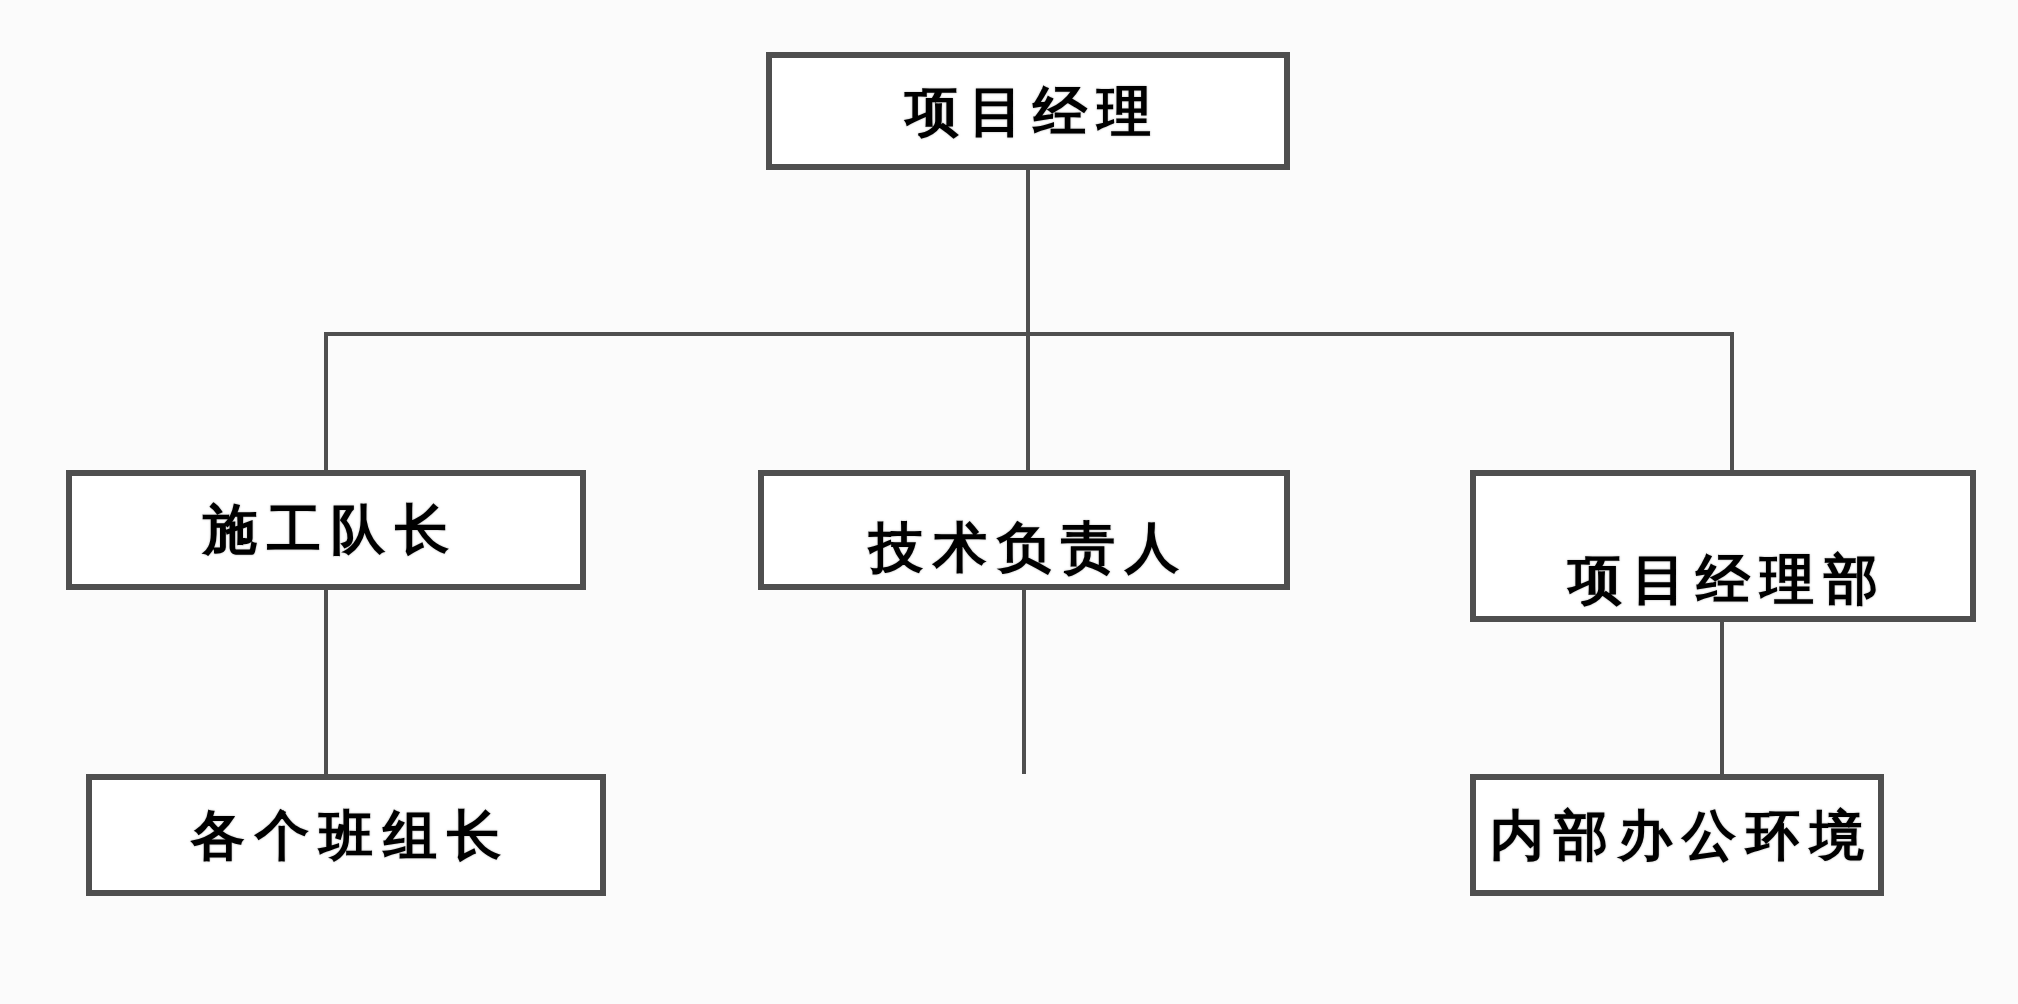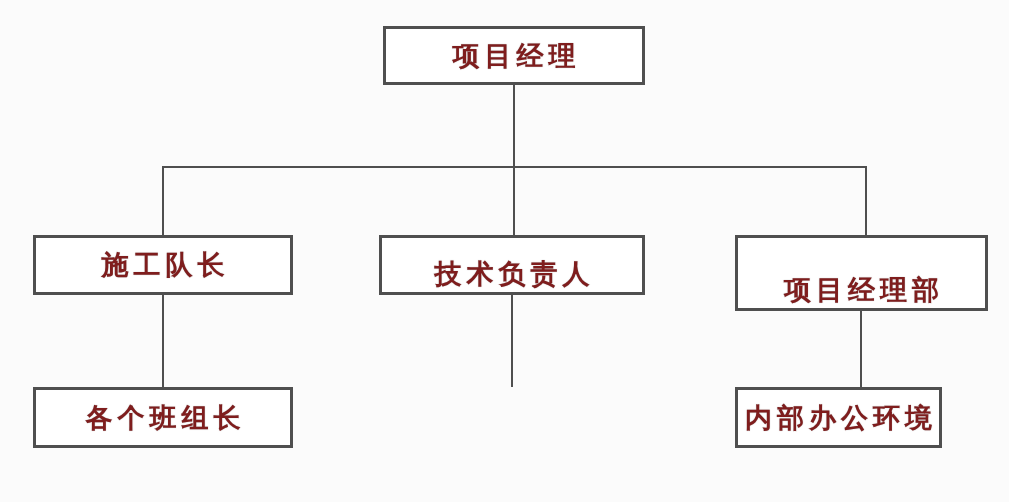--- a/index.html
+++ b/index.html
@@ -19,34 +19,34 @@
     position: absolute;
     box-sizing: border-box;
     background: #ffffff;
     border: 3px solid #4f4f4f;
     display: flex;
     align-items: center;
     justify-content: center;
     font-size: 27px;
     font-weight: 600;
     letter-spacing: 5px;
-    color: #7f1d1d;
+    color: #000000;
     text-indent: 5px; 
     text-shadow: 0 0 1px rgba(90,90,90,0.55); 
   }
   .line {
     position: absolute;
     background: #4f4f4f;
   }
   
   .n-root        { left: 383px; top: 26px;  width: 262px; height: 59px; }
   .n-mid-left    { left: 33px;  top: 235px; width: 260px; height: 60px; }
   .n-mid-center  { left: 379px; top: 235px; width: 266px; height: 60px; align-items: flex-end; }
   .n-mid-right   { left: 735px; top: 235px; width: 253px; height: 76px; align-items: flex-end; }
-  .n-bot-left    { left: 33px;  top: 387px; width: 260px; height: 61px; }
+  .n-bot-left    { left: 43px;  top: 387px; width: 260px; height: 61px; }
   .n-bot-center  { left: 379px; top: 387px; width: 266px; height: 61px; }
   .n-bot-right   { left: 735px; top: 387px; width: 207px; height: 61px; }
   
   .l-root-stem   { left: 513px; top: 85px;  width: 2px;   height: 83px; }
   .l-main-h      { left: 162px; top: 166px; width: 705px; height: 2px;  }
   .l-left-drop   { left: 162px; top: 166px; width: 2px;   height: 69px; }
   .l-center-drop { left: 513px; top: 166px; width: 2px;   height: 69px; }
   .l-right-drop  { left: 865px; top: 166px; width: 2px;   height: 69px; }
   .l-left-2      { left: 162px; top: 295px; width: 2px;   height: 92px; }
   .l-center-2    { left: 511px; top: 295px; width: 2px;   height: 92px; }

